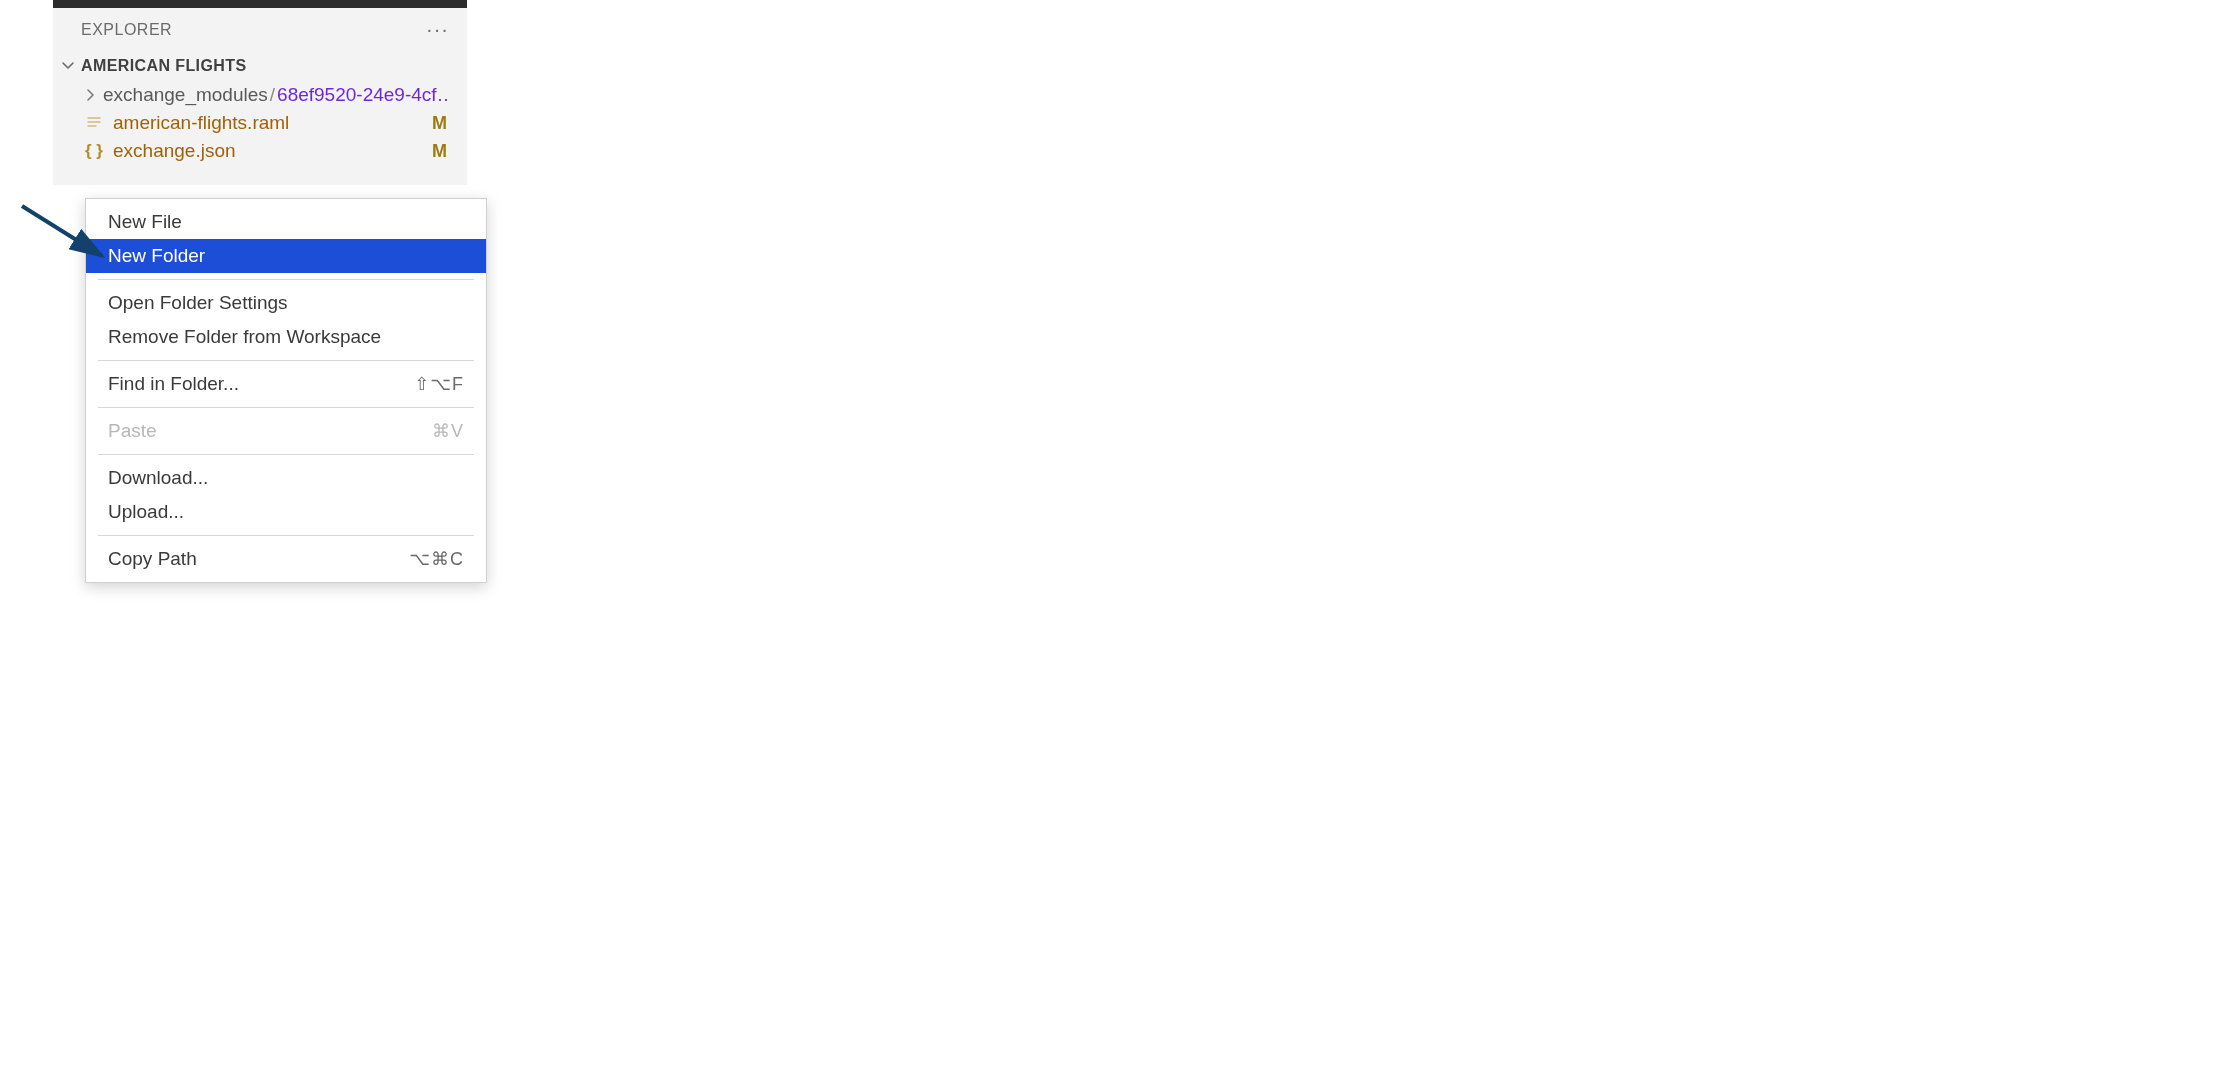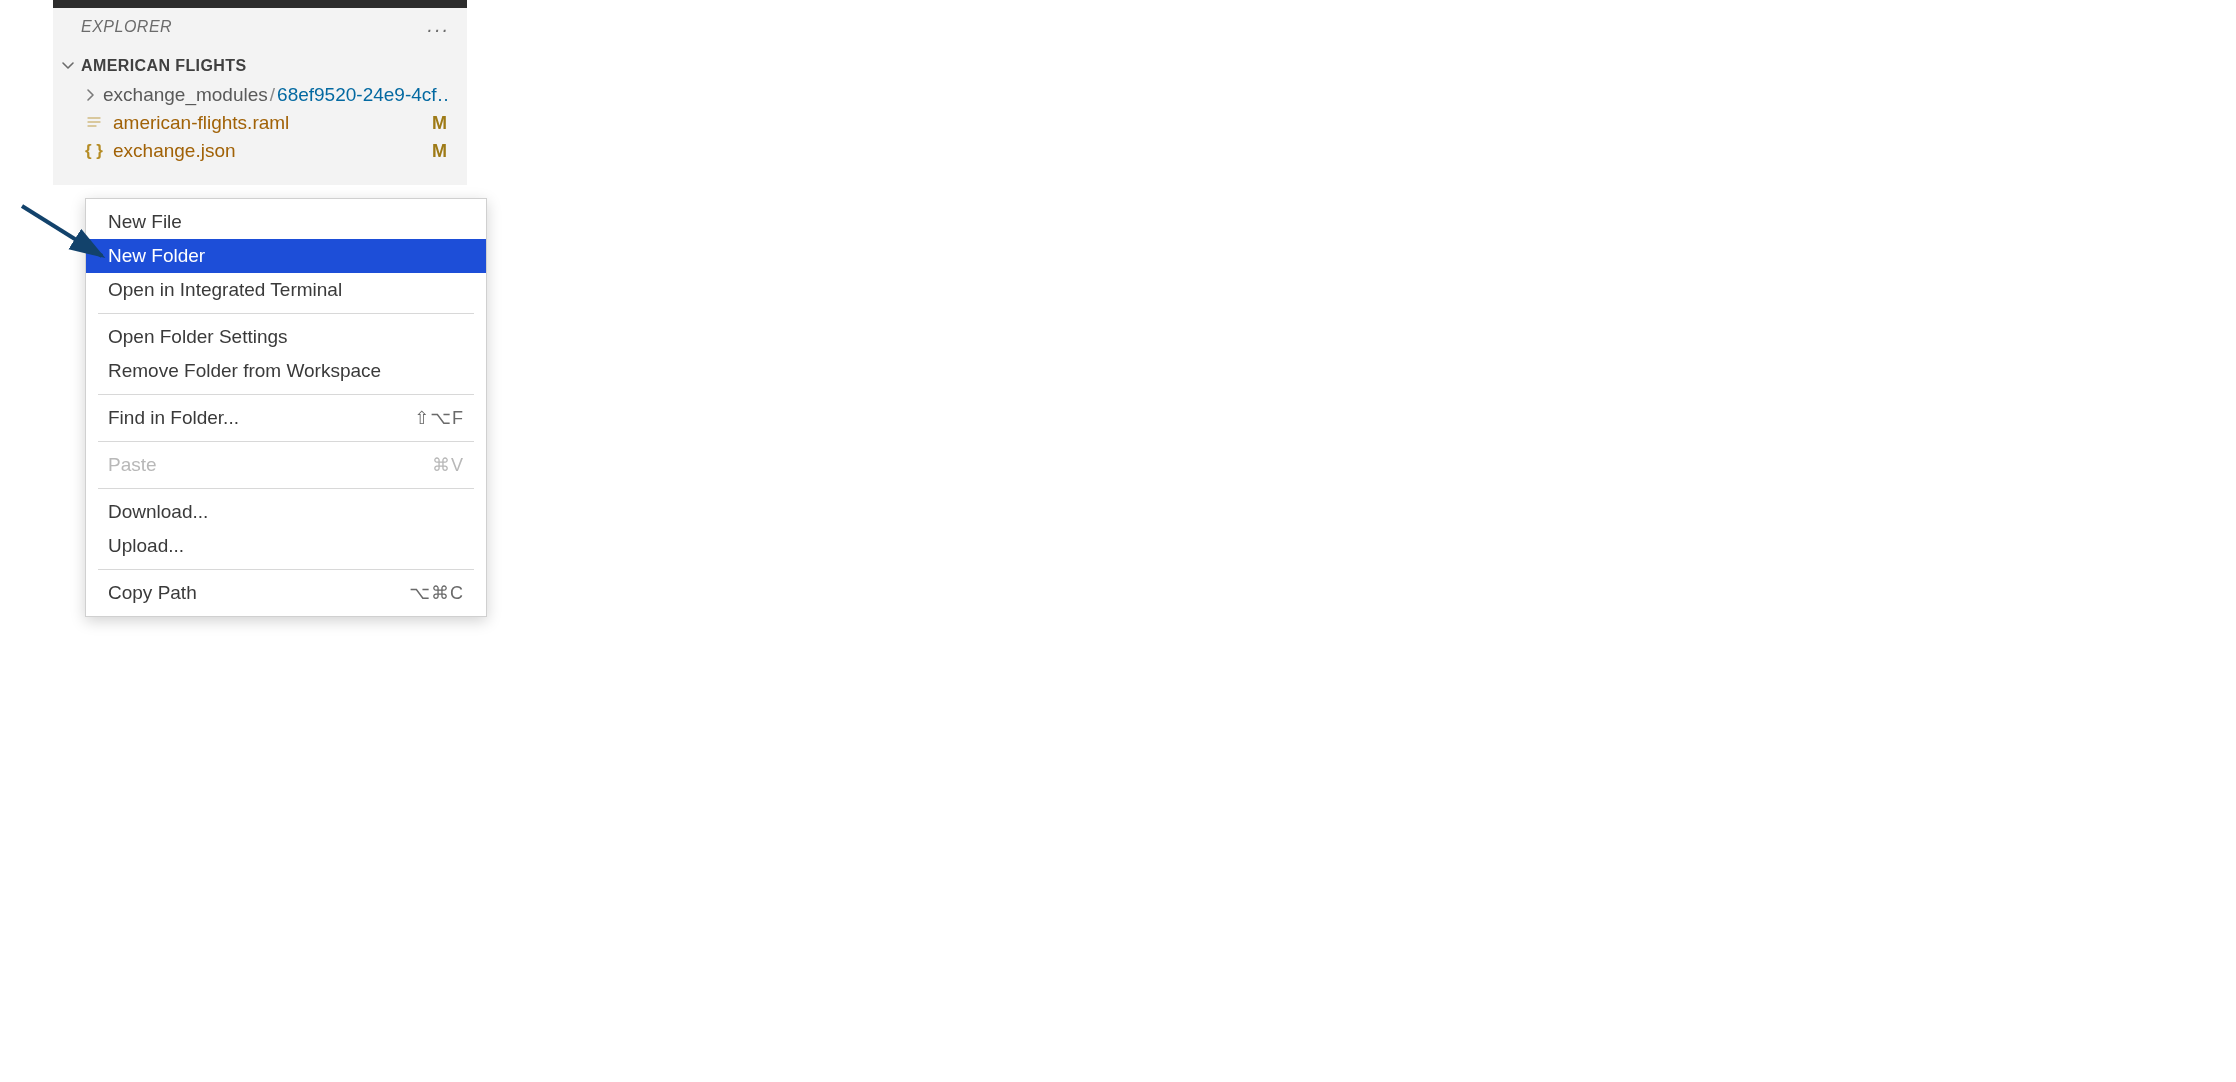--- a/index.html
+++ b/index.html
@@ -22,26 +22,26 @@
     .sidebar {
       position: absolute;
       left: 53px;
       top: 8px;
       width: 414px;
       background: #f3f3f3;
       padding-bottom: 20px;
     }
     .explorer-header {
       display: flex;
+      align-items: center;
       justify-content: space-between;
       padding: 10px 18px 10px 28px;
       color: #6b6b6b;
       font-size: 16px;
       letter-spacing: 0.5px;
-      font-style: italic;
     }
     .ellipsis-icon {
       color: #6b6b6b;
       font-size: 20px;
       letter-spacing: 1px;
       cursor: pointer;
     }
     .project-header {
       display: flex;
       align-items: center;
@@ -78,21 +78,21 @@
       flex-shrink: 0;
     }
     .folder-label {
       color: #595959;
     }
     .folder-label .sep {
       color: #8a8a8a;
       margin: 0 2px;
     }
     .folder-label .hash {
-      color: #0369a1;
+      color: #6d28d9;
     }
     .file-icon {
       width: 22px;
       display: inline-flex;
       justify-content: center;
       margin-right: 8px;
       flex-shrink: 0;
     }
     .file-label {
       color: #a16207;
@@ -222,24 +222,20 @@
 
 <div class="context-menu">
   <div class="menu-item">
     <span>New File</span>
     <span class="shortcut"></span>
   </div>
   <div class="menu-item highlight">
     <span>New Folder</span>
     <span class="shortcut"></span>
   </div>
-  <div class="menu-item">
-    <span>Open in Integrated Terminal</span>
-    <span class="shortcut"></span>
-  </div>
 
   <div class="menu-sep"></div>
 
   <div class="menu-item">
     <span>Open Folder Settings</span>
     <span class="shortcut"></span>
   </div>
   <div class="menu-item">
     <span>Remove Folder from Workspace</span>
     <span class="shortcut"></span>

